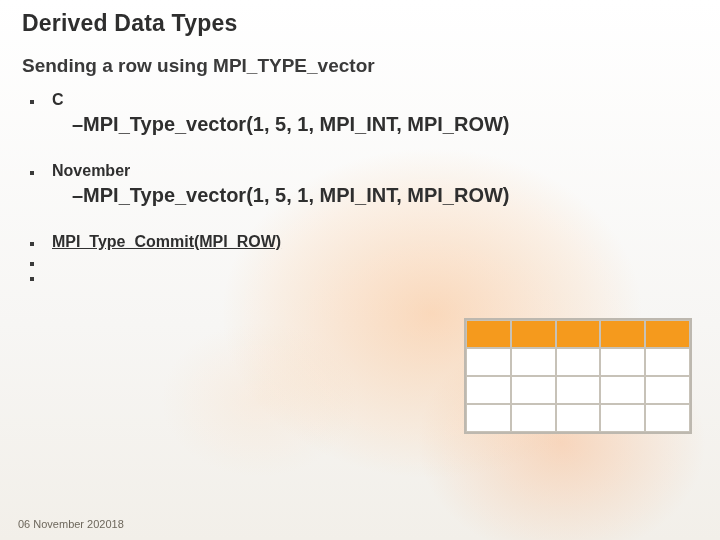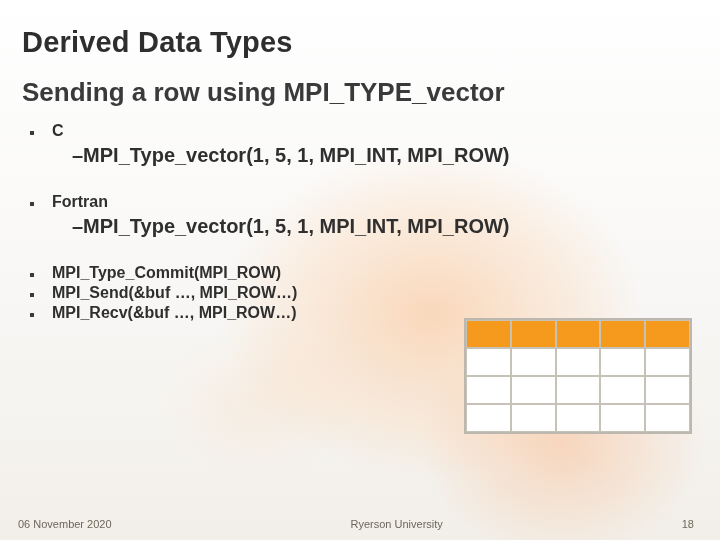--- a/index.html
+++ b/index.html
@@ -17,29 +17,29 @@
       radial-gradient(ellipse 200px 160px at 78% 82%, rgba(255,140,60,0.28), rgba(255,255,255,0) 72%),
       radial-gradient(ellipse 140px 110px at 36% 74%, rgba(255,210,170,0.22), rgba(255,255,255,0) 70%),
       linear-gradient(180deg, #ffffff 0%, #f7f6f4 60%, #f2efe9 100%);
   }
   .slide {
     position: absolute;
     inset: 0;
     padding: 0;
   }
   .title {
-    font-size: 29px;
+    font-size: 23px;
     font-weight: 900;
     color: #2e2e2e;
     letter-spacing: 0.2px;
-    padding: 26px 0 6px 22px;
+    padding: 10px 0 6px 22px;
     font-family: "Arial Black", Arial, sans-serif;
   }
   .subtitle {
-    font-size: 26px;
+    font-size: 19px;
     font-weight: 700;
     color: #3a3a3a;
     padding: 12px 0 14px 22px;
   }
   .content {
     padding-left: 24px;
     padding-right: 24px;
     color: #333;
   }
   .bullet-row {
@@ -62,21 +62,21 @@
     font-weight: 700;
     color: #2f2f2f;
   }
   .sub {
     font-size: 20px;
     font-weight: 700;
     color: #2f2f2f;
     padding-left: 48px;
     margin-bottom: 16px;
   }
-  .group3 .bullet-row { margin-bottom: 2px; }
+  .group3 .bullet-row { margin-bottom: 2px; text-decoration: underline; }
   .group3 .b-label { font-weight: 700; }
   .spacer-sm { height: 10px; }
   .grid-wrap {
     position: absolute;
     right: 28px;
     top: 318px;
     width: 228px;
   }
   .grid {
     display: grid;
@@ -88,21 +88,21 @@
   .cell {
     border: 1px solid #c7c2b8;
   }
   .cell.hl {
     background: #f59a1d;
   }
   .footer {
     position: absolute;
     bottom: 10px;
     left: 0;
-    right: 8px;
+    right: 16px;
     display: flex;
     align-items: center;
     font-size: 11px;
     color: #6d675c;
     padding: 0 18px;
   }
   .footer .date { flex: 0 0 auto; }
   .footer .center { flex: 1 1 auto; text-align: center; }
   .footer .num { flex: 0 0 auto; }
 </style>
@@ -122,38 +122,36 @@
     <div class="bullet-row">
       <span class="dot"></span>
       <span class="b-label">C</span>
     </div>
     <div class="sub">–MPI_Type_vector(1, 5, 1, MPI_INT, MPI_ROW)</div>
 
     <div class="spacer-sm"></div>
 
     <div class="bullet-row">
       <span class="dot"></span>
-      <span class="b-label">Fortran</span>
+      <span class="b-label">November</span>
     </div>
     <div class="sub">–MPI_Type_vector(1, 5, 1, MPI_INT, MPI_ROW)</div>
 
     <div class="spacer-sm"></div>
 
     <div class="group3">
       <div class="bullet-row">
         <span class="dot"></span>
         <span class="b-label">MPI_Type_Commit(MPI_ROW)</span>
       </div>
       <div class="bullet-row">
         <span class="dot"></span>
-        <span class="b-label">MPI_Send(&amp;buf …, MPI_ROW…)</span>
       </div>
       <div class="bullet-row">
         <span class="dot"></span>
-        <span class="b-label">MPI_Recv(&amp;buf …, MPI_ROW…)</span>
       </div>
     </div>
 
   </div>
 
   <div class="grid-wrap">
     <div class="grid" id="grid">
         <div class="cell hl"></div>
         <div class="cell hl"></div>
         <div class="cell hl"></div>
@@ -172,17 +170,16 @@
         <div class="cell"></div>
         <div class="cell"></div>
         <div class="cell"></div>
         <div class="cell"></div>
         <div class="cell"></div>
       </div>
   </div>
 
   <div class="footer">
     <span class="date">06 November 2020</span>
-    <span class="center">Ryerson University</span>
     <span class="num">18</span>
   </div>
 
 </div>
 
 </body></html>

